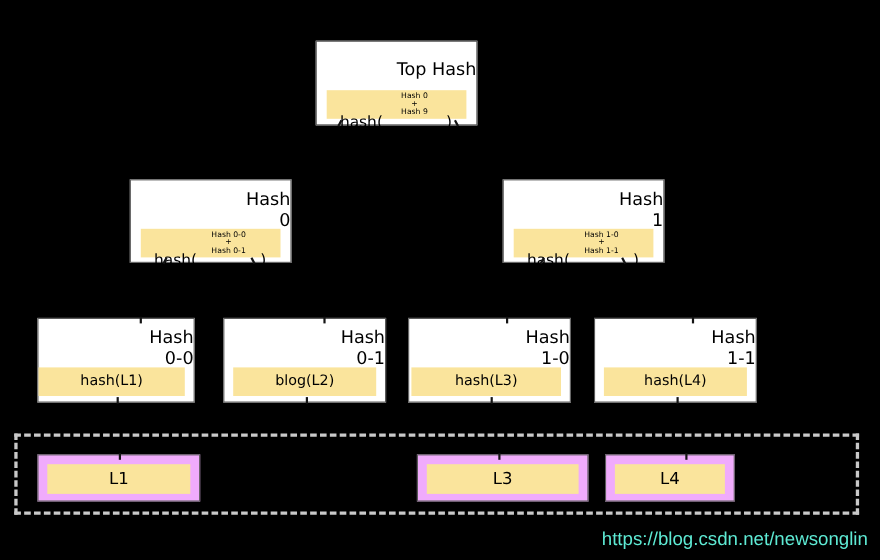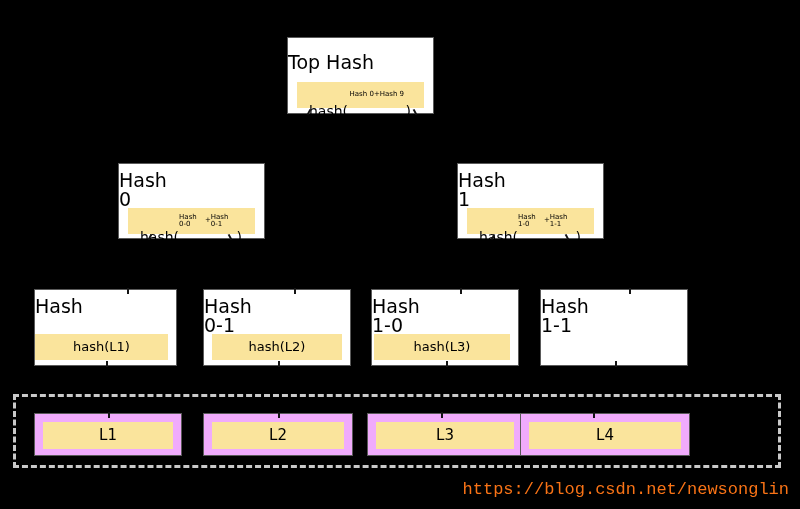--- a/index.html
+++ b/index.html
@@ -1,36 +1,36 @@
 <!DOCTYPE html>
 <html><head>
 <meta charset="utf-8">
 <style>
   html,body{margin:0;padding:0;background:#000;}
   #stage{position:relative;width:800px;height:509px;background:#000000;overflow:hidden;
          font-family:"DejaVu Sans","Liberation Sans",sans-serif;color:#000;}
   .node{position:absolute;background:#ffffff;border:1px solid #5a5a5a;box-sizing:border-box;}
-  .title{ text-align:left;font-size:19px;line-height:19px;padding-top:7px;color:#000;}
+  .title{ text-align:right;font-size:16px;line-height:19px;padding-top:7px;color:#000;}
   .title.single{padding-top:15px;}
   .strip{position:absolute;left:9px;right:9px;height:26px;background:#fae49c;}
   .fx{display:flex;align-items:center;justify-content:space-between;padding:0 13px 0 12px;box-sizing:border-box;}
   .fxp,.fxs{font-size:14px;margin-top:32px;}
-  .fxa{display:flex;flex-direction:row;align-items:center;font-size:7px;line-height:7.5px;}
+  .fxa{display:flex;flex-direction:column;align-items:center;font-size:7px;line-height:7.5px;}
   .fx2{text-align:center;font-size:13px;line-height:26px;}
   .lbox{position:absolute;background:#f0abfc;border:1px solid #5a5a5a;box-sizing:border-box;height:43px;top:413px;}
   .lstrip{position:absolute;left:8px;right:8px;top:8px;height:27px;background:#fae49c;
           text-align:center;font-size:15px;line-height:27px;}
   .dashed{position:absolute;left:13px;top:394px;width:768px;height:74px;border:3px dashed #c9c9c9;box-sizing:border-box;background:transparent;}
   .tick{position:absolute;width:2px;height:6px;background:#141414;}
   .tick.bl{bottom:-2px;transform:rotate(28deg);}
   .tick.br{bottom:-2px;transform:rotate(-28deg);}
   .tick.bc{bottom:-2px;}
   .tick.tc{top:-2px;}
-  #watermark{position:absolute;right:11px;top:480px;font-family:Liberation Mono, monospace;
-             font-size:17px;color:#f97316;letter-spacing:0px;white-space:nowrap;}
+  #watermark{position:absolute;right:11px;top:480px;font-family:Liberation Sans, sans-serif;
+             font-size:17px;color:#5eead4;letter-spacing:0px;white-space:nowrap;}
 </style>
 </head>
 <body>
 
 <div id="stage">
 
   <div class="node" style="left:287px;top:37px;width:147px;height:77px">
     <div class="title single">Top Hash</div>
     <div class="strip fx" style="top:44px">
       <span class="fxp">hash(</span>
@@ -77,69 +77,67 @@
       </span>
       <span class="fxs">)</span>
     </div>
     <div class="tick bl" style="left:34px"></div>
     <div class="tick br" style="left:108px"></div>
   </div>
 
   <div class="node" style="left:34px;top:289px;width:143px;height:77px">
     <div class="title">
       <span style="display:block">Hash</span>
+      <span style="display:block">0-0</span>
     </div>
     <div class="strip fx2" style="left:0;right:8px;top:44px">hash(L1)</div>
     <div class="tick tc" style="left:92px"></div>
     <div class="tick bc" style="left:71px"></div>
   </div>
 
   <div class="node" style="left:203px;top:289px;width:148px;height:77px">
     <div class="title">
       <span style="display:block">Hash</span>
       <span style="display:block">0-1</span>
     </div>
-    <div class="strip fx2" style="left:8px;right:8px;top:44px">hash(L2)</div>
+    <div class="strip fx2" style="left:8px;right:8px;top:44px">blog(L2)</div>
     <div class="tick tc" style="left:90px"></div>
     <div class="tick bc" style="left:74px"></div>
   </div>
 
   <div class="node" style="left:371px;top:289px;width:148px;height:77px">
     <div class="title">
       <span style="display:block">Hash</span>
       <span style="display:block">1-0</span>
     </div>
     <div class="strip fx2" style="left:2px;right:8px;top:44px">hash(L3)</div>
     <div class="tick tc" style="left:88px"></div>
     <div class="tick bc" style="left:74px"></div>
   </div>
 
   <div class="node" style="left:540px;top:289px;width:148px;height:77px">
     <div class="title">
       <span style="display:block">Hash</span>
       <span style="display:block">1-1</span>
     </div>
+    <div class="strip fx2" style="left:8px;right:8px;top:44px">hash(L4)</div>
     <div class="tick tc" style="left:88px"></div>
     <div class="tick bc" style="left:74px"></div>
   </div>
 
   <div class="dashed"></div>
 
   <div class="lbox" style="left:34px;width:148px">
     <div class="lstrip">L1</div>
     <div class="tick tc" style="left:73px"></div>
   </div>
-  <div class="lbox" style="left:203px;width:150px">
-    <div class="lstrip">L2</div>
-    <div class="tick tc" style="left:74px"></div>
-  </div>
-  <div class="lbox" style="left:367px;width:156px">
+  <div class="lbox" style="left:379px;width:156px">
     <div class="lstrip">L3</div>
     <div class="tick tc" style="left:73px"></div>
   </div>
-  <div class="lbox" style="left:520px;width:170px">
+  <div class="lbox" style="left:550px;width:118px">
     <div class="lstrip">L4</div>
     <div class="tick tc" style="left:72px"></div>
   </div>
 
   <div id="watermark">https://blog.csdn.net/newsonglin</div>
 
 </div>
 
 </body></html>

